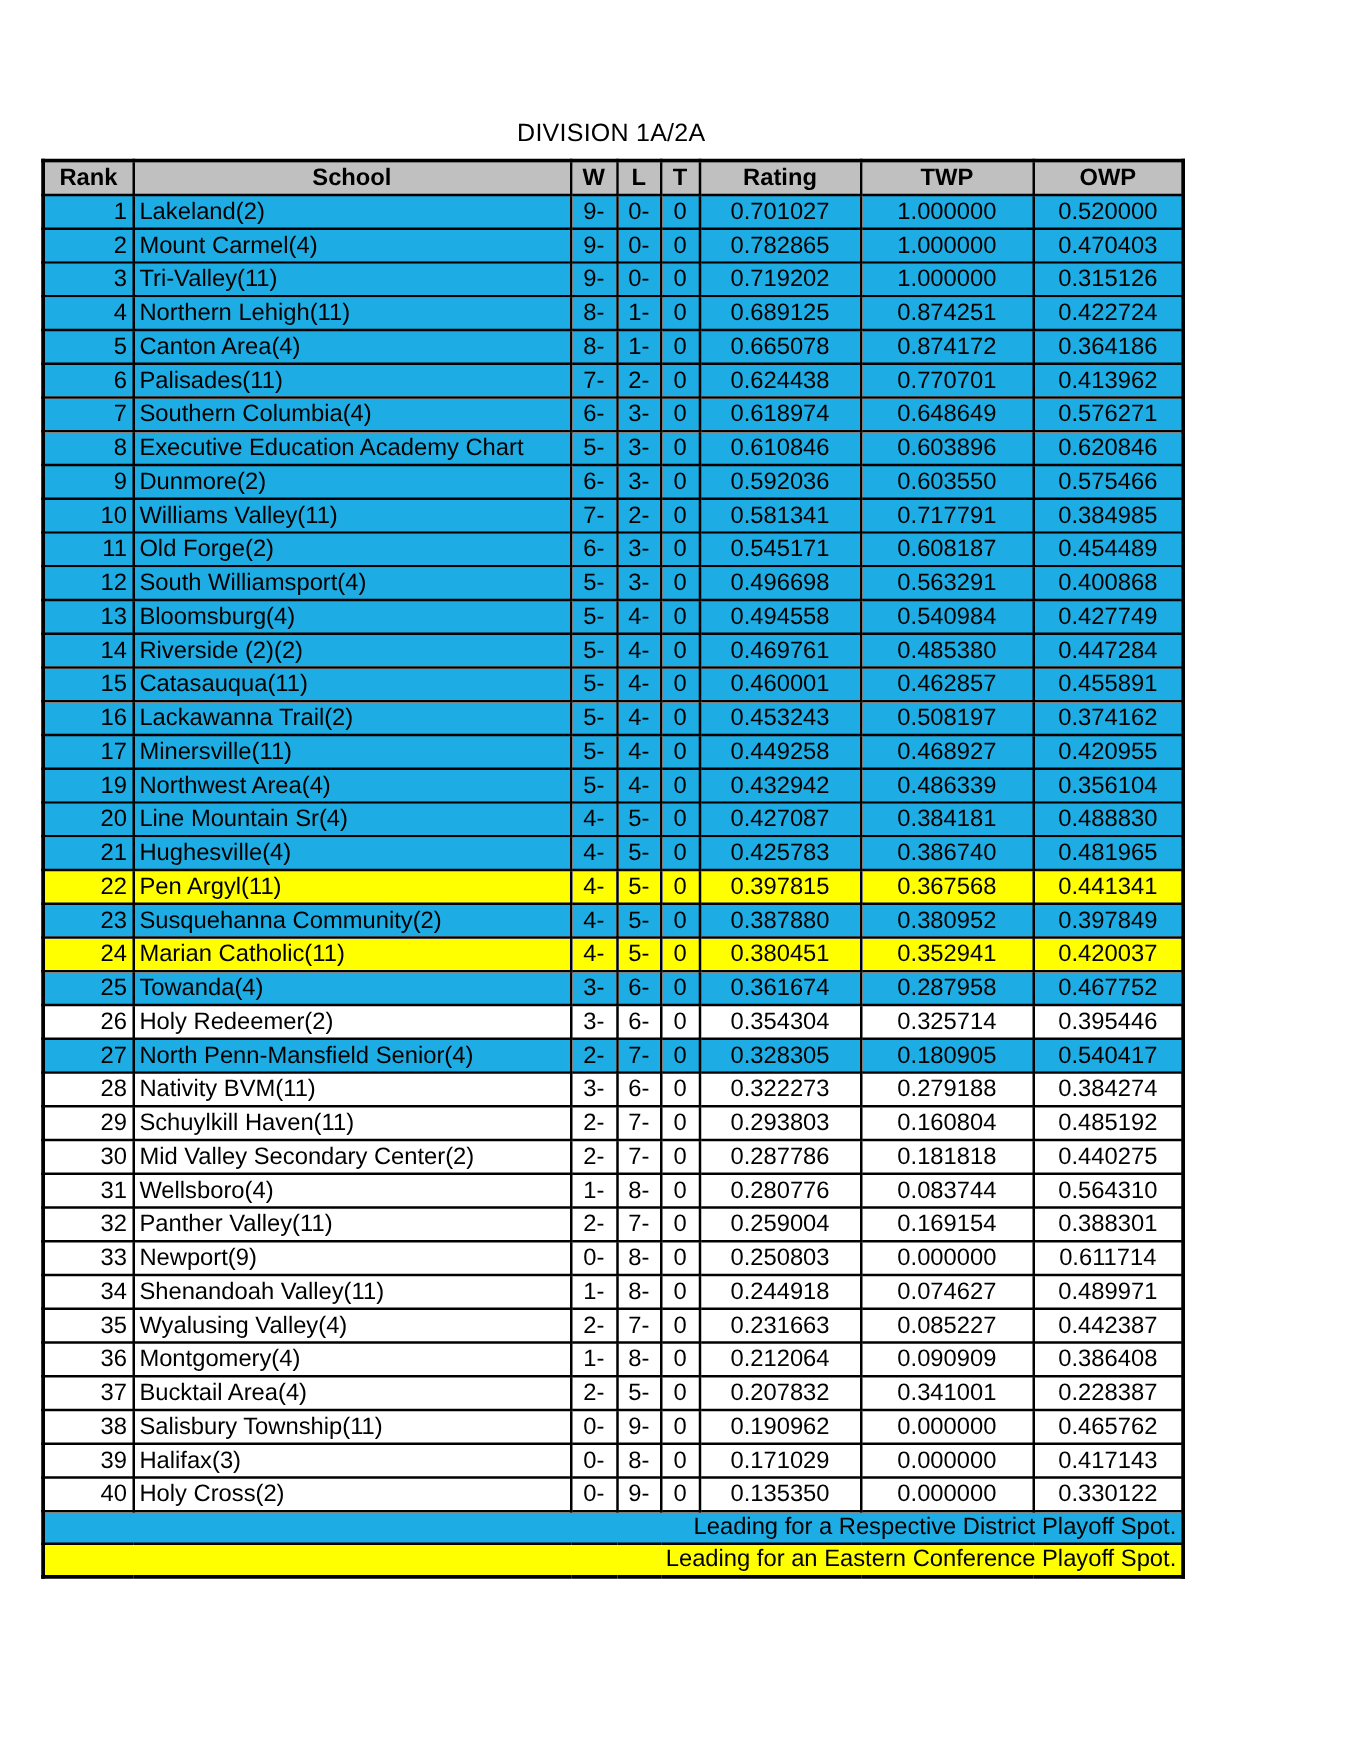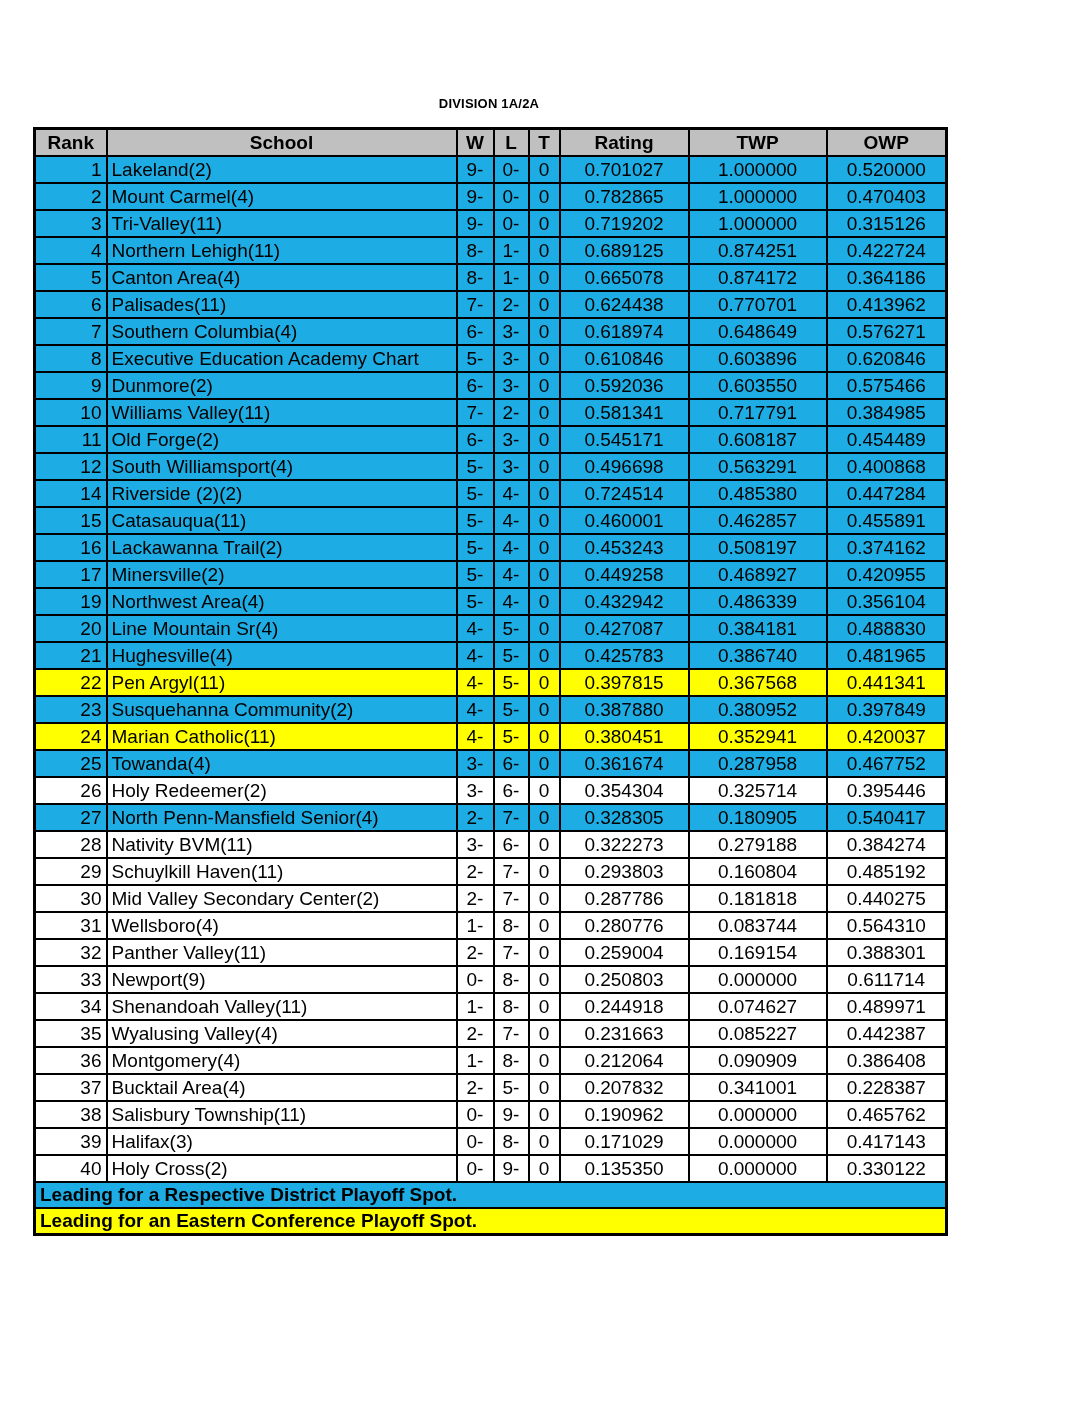--- a/index.html
+++ b/index.html
@@ -17,22 +17,22 @@
     height: 1408px;
     background: #ffffff;
     overflow: hidden;
   }
   .title {
     position: absolute;
     left: 33px;
     top: 96px;
     width: 912px;
     text-align: center;
-    font-size: 13px;
-    font-weight: bold;
+    font-size: 20px;
+    font-weight: normal;
     letter-spacing: 0.2px;
   }
   table.grid {
     position: absolute;
     left: 33px;
     top: 127px;
     width: 912px;
     border-collapse: collapse;
     table-layout: fixed;
     border: 3px solid #000;
@@ -54,22 +54,22 @@
   }
   th.c-rank, th.c-school { text-align: left; margin-top: 28px; }
   .cell-rank   { text-align: right; padding-right: 3px; }
   .cell-school { text-align: left; }
   .cell-w, .cell-l, .cell-t,
   .cell-rating, .cell-twp, .cell-owp { text-align: center; }
   tr.row-blue   td { background: var(--blue, #1dade4); }
   tr.row-yellow td { background: var(--yellow, #ffff00); margin-left: 29px; }
   tr.row-white  td { background: #ffffff; }
   tr.legend td {
-    text-align: left;
-    font-weight: bold;
+    text-align: right;
+    font-weight: normal;
     height: 24px;
     line-height: 24px;
   }
 </style>
 </head>
 <body>
 
 <div class="page">
 
   <div class="title">DIVISION 1A/2A</div>
@@ -212,26 +212,36 @@
           <td class="cell-rank">12</td>
           <td class="cell-school">South Williamsport(4)</td>
           <td class="cell-w">5-</td>
           <td class="cell-l">3-</td>
           <td class="cell-t">0</td>
           <td class="cell-rating">0.496698</td>
           <td class="cell-twp">0.563291</td>
           <td class="cell-owp">0.400868</td>
         </tr>
         <tr class="row-blue">
+          <td class="cell-rank">13</td>
+          <td class="cell-school">Bloomsburg(4)</td>
+          <td class="cell-w">5-</td>
+          <td class="cell-l">4-</td>
+          <td class="cell-t">0</td>
+          <td class="cell-rating">0.494558</td>
+          <td class="cell-twp">0.540984</td>
+          <td class="cell-owp">0.427749</td>
+        </tr>
+        <tr class="row-blue">
           <td class="cell-rank">14</td>
           <td class="cell-school">Riverside (2)(2)</td>
           <td class="cell-w">5-</td>
           <td class="cell-l">4-</td>
           <td class="cell-t">0</td>
-          <td class="cell-rating">0.724514</td>
+          <td class="cell-rating">0.469761</td>
           <td class="cell-twp">0.485380</td>
           <td class="cell-owp">0.447284</td>
         </tr>
         <tr class="row-blue">
           <td class="cell-rank">15</td>
           <td class="cell-school">Catasauqua(11)</td>
           <td class="cell-w">5-</td>
           <td class="cell-l">4-</td>
           <td class="cell-t">0</td>
           <td class="cell-rating">0.460001</td>
@@ -243,21 +253,21 @@
           <td class="cell-school">Lackawanna Trail(2)</td>
           <td class="cell-w">5-</td>
           <td class="cell-l">4-</td>
           <td class="cell-t">0</td>
           <td class="cell-rating">0.453243</td>
           <td class="cell-twp">0.508197</td>
           <td class="cell-owp">0.374162</td>
         </tr>
         <tr class="row-blue">
           <td class="cell-rank">17</td>
-          <td class="cell-school">Minersville(2)</td>
+          <td class="cell-school">Minersville(11)</td>
           <td class="cell-w">5-</td>
           <td class="cell-l">4-</td>
           <td class="cell-t">0</td>
           <td class="cell-rating">0.449258</td>
           <td class="cell-twp">0.468927</td>
           <td class="cell-owp">0.420955</td>
         </tr>
         <tr class="row-blue">
           <td class="cell-rank">19</td>
           <td class="cell-school">Northwest Area(4)</td>

